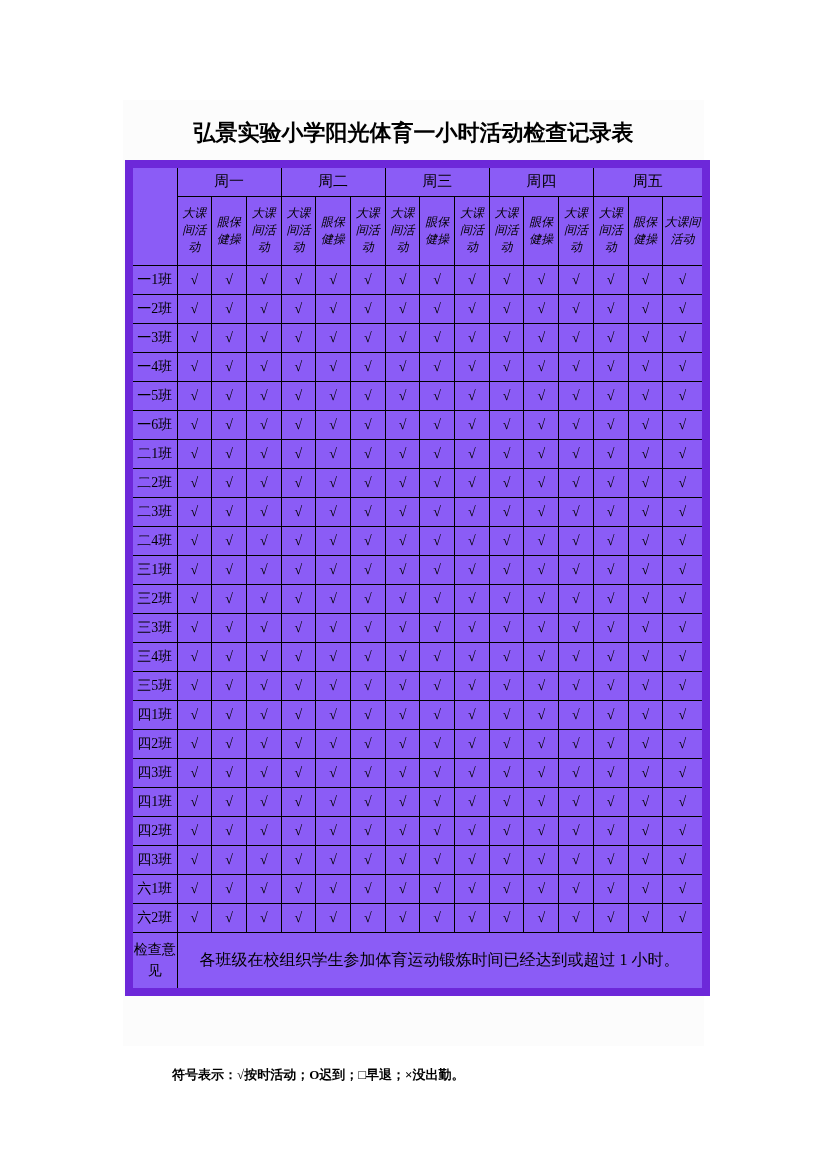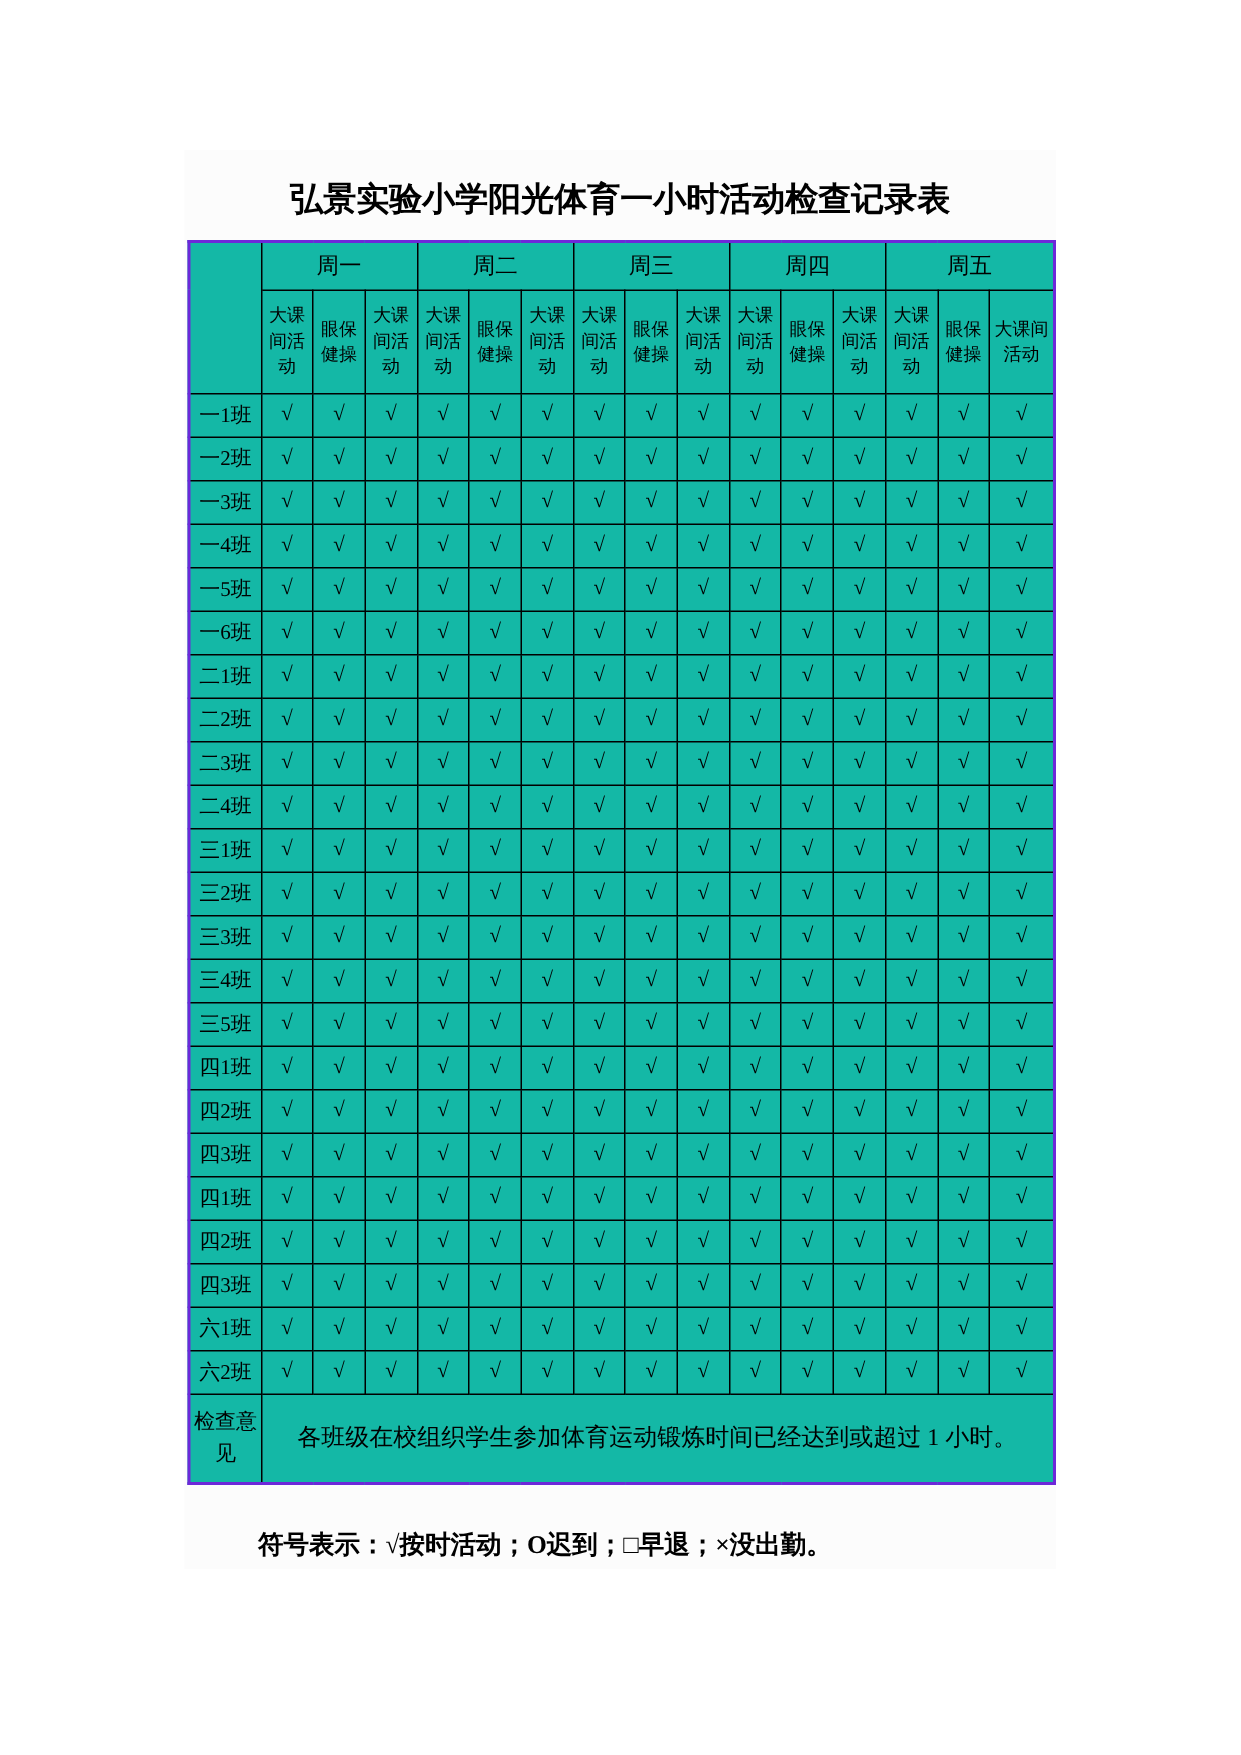--- a/index.html
+++ b/index.html
@@ -36,36 +36,36 @@
     font-size: 15px;
     line-height: 22px;
     white-space: nowrap;
   }
   table.record {
     border-collapse: collapse;
     table-layout: fixed;
     width: 577px;
     margin-left: 2px;
     margin-top: 7px;
-    border: 2px solid #6d28d9;
-    background: #14b8a6;
+    border: 8px solid #6d28d9;
+    background: #8b5cf6;
   }
   table.record th, table.record td {
     border: 1px solid #000;
     font-weight: normal;
     padding: 0;
     text-align: center;
     vertical-align: middle;
     overflow: hidden;
   }
   col.c-label { width: 48px; }
   col.c-data  { width: 34.7px; }
   col.c-last  { width: 43px; }
   tr.day-row    { height: 32px; }
-  tr.sub-row    { height: 69px; }
+  tr.sub-row    { height: 69px; font-style: italic; }
   tr.data-row   { height: 29px; }
   tr.opinion-row{ height: 60px; }
   th.day {
     font-size: 15px;
   }
   th.sub {
     font-size: 12px;
     line-height: 17px;
     padding: 2px 1px;
     word-break: break-all;
@@ -85,22 +85,22 @@
     word-break: break-all;
   }
   td.opinion-text {
     font-size: 16px;
     text-align: center;
     padding: 0 4px;
   }
   .legend-note {
     position: absolute;
     left: 49px;
-    top: 918px;
-    font-size: 17px;
+    top: 966px;
+    font-size: 13px;
     font-weight: bold;
     white-space: nowrap;
   }
 </style>
 </head>
 <body>
 
 <div class="page-content">
   <h1 class="doc-title">弘景实验小学阳光体育一小时活动检查记录表</h1>
 

